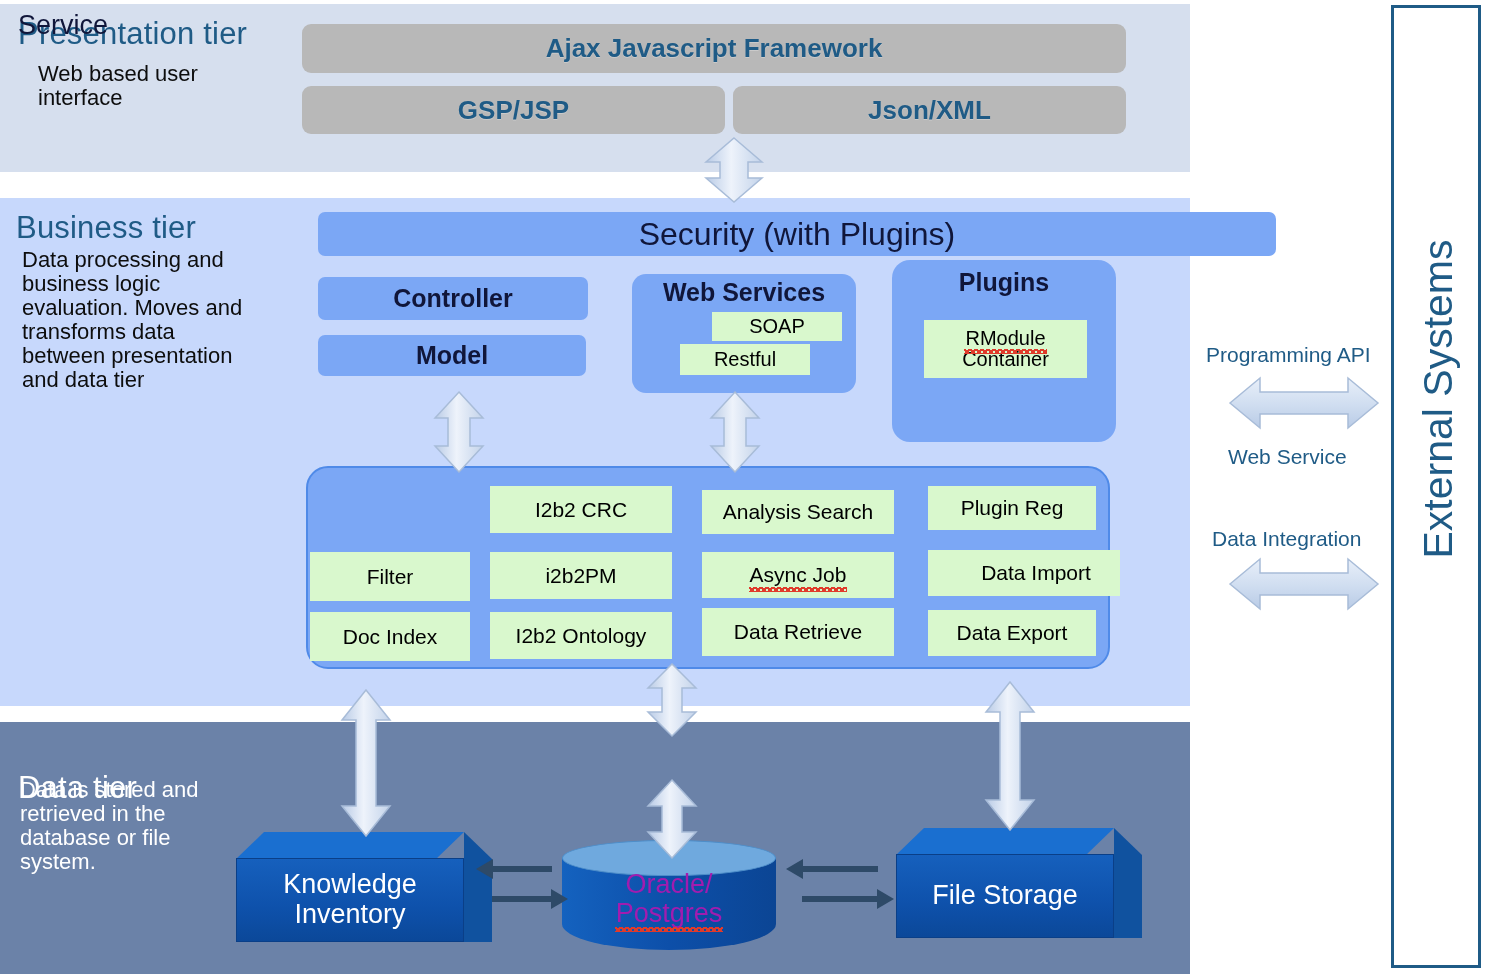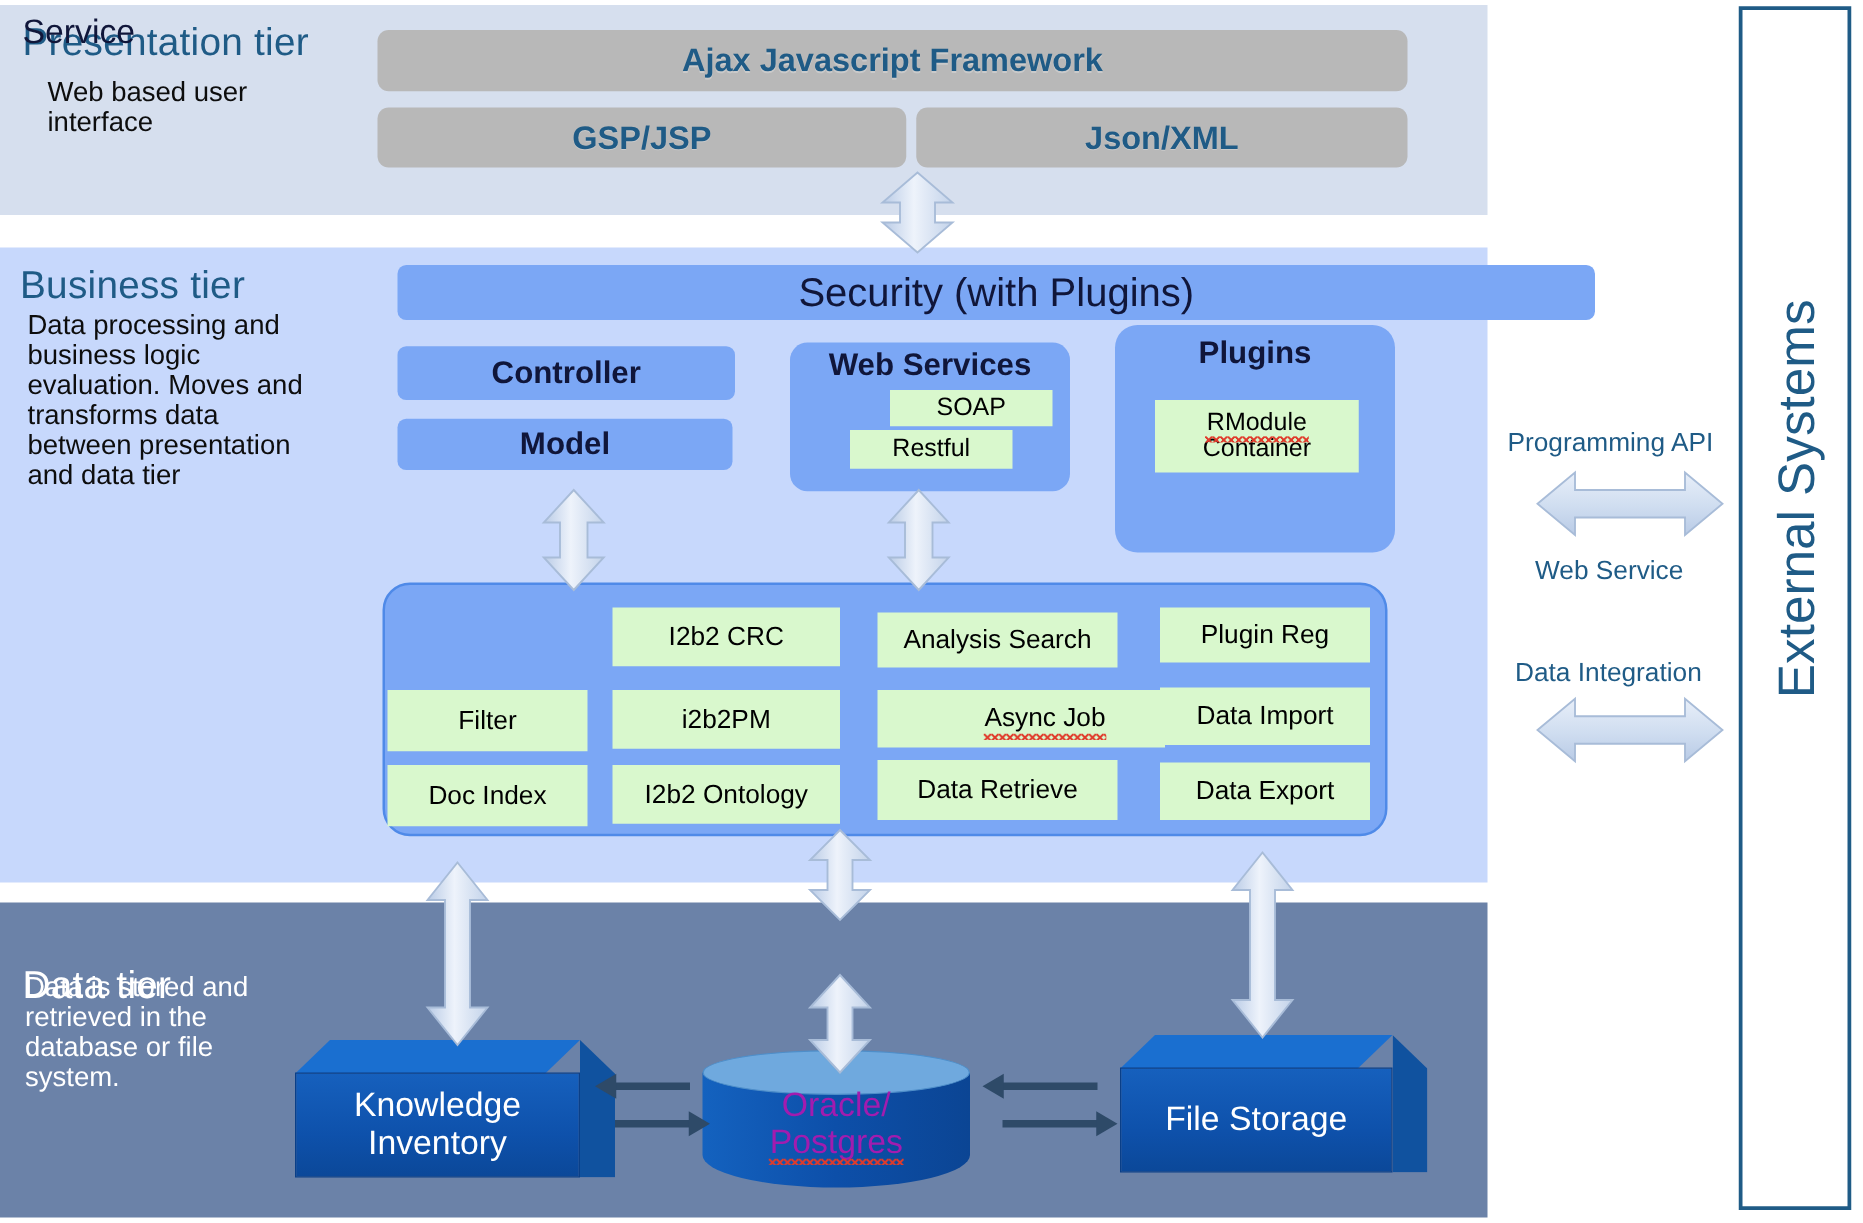--- a/index.html
+++ b/index.html
@@ -210,24 +210,24 @@
   </div>
 
   <div id="service-panel"></div>
   <div id="service-label">Service</div>
   <div id="service-items">
       <div class="svc" style="left: 490px; top: 486px; width: 182px; height: 47px;">I2b2 CRC</div>
       <div class="svc" style="left: 702px; top: 490px; width: 192px; height: 44px;">Analysis Search</div>
       <div class="svc" style="left: 928px; top: 486px; width: 168px; height: 44px;">Plugin Reg</div>
       <div class="svc" style="left: 310px; top: 552px; width: 160px; height: 49px;">Filter</div>
       <div class="svc" style="left: 490px; top: 552px; width: 182px; height: 47px;">i2b2PM</div>
-      <div class="svc" style="left: 702px; top: 552px; width: 192px; height: 46px; padding-left: 38px;">
+      <div class="svc" style="left: 702px; top: 552px; width: 192px; height: 46px;">
         <span class="squiggle">Async Job</span>
       </div>
-      <div class="svc" style="left: 928px; top: 550px; width: 168px; height: 46px;">Data Import</div>
+      <div class="svc" style="left: 928px; top: 550px; width: 168px; height: 46px; padding-left: 24px;">Data Import</div>
       <div class="svc" style="left: 310px; top: 612px; width: 160px; height: 49px;">Doc Index</div>
       <div class="svc" style="left: 490px; top: 612px; width: 182px; height: 47px;">I2b2 Ontology</div>
       <div class="svc" style="left: 702px; top: 608px; width: 192px; height: 48px;">Data Retrieve</div>
       <div class="svc" style="left: 928px; top: 610px; width: 168px; height: 46px;">Data Export</div>
     </div>
 
   <div class="tier" id="data-tier">
     <div class="tier-title light" style="left:18px;top:12px;margin-top:36px;">Data tier</div>
     <div class="tier-desc light" style="left:20px;top:56px;width:216px;">Data is stored and retrieved in the database or file system.</div>
   </div>

